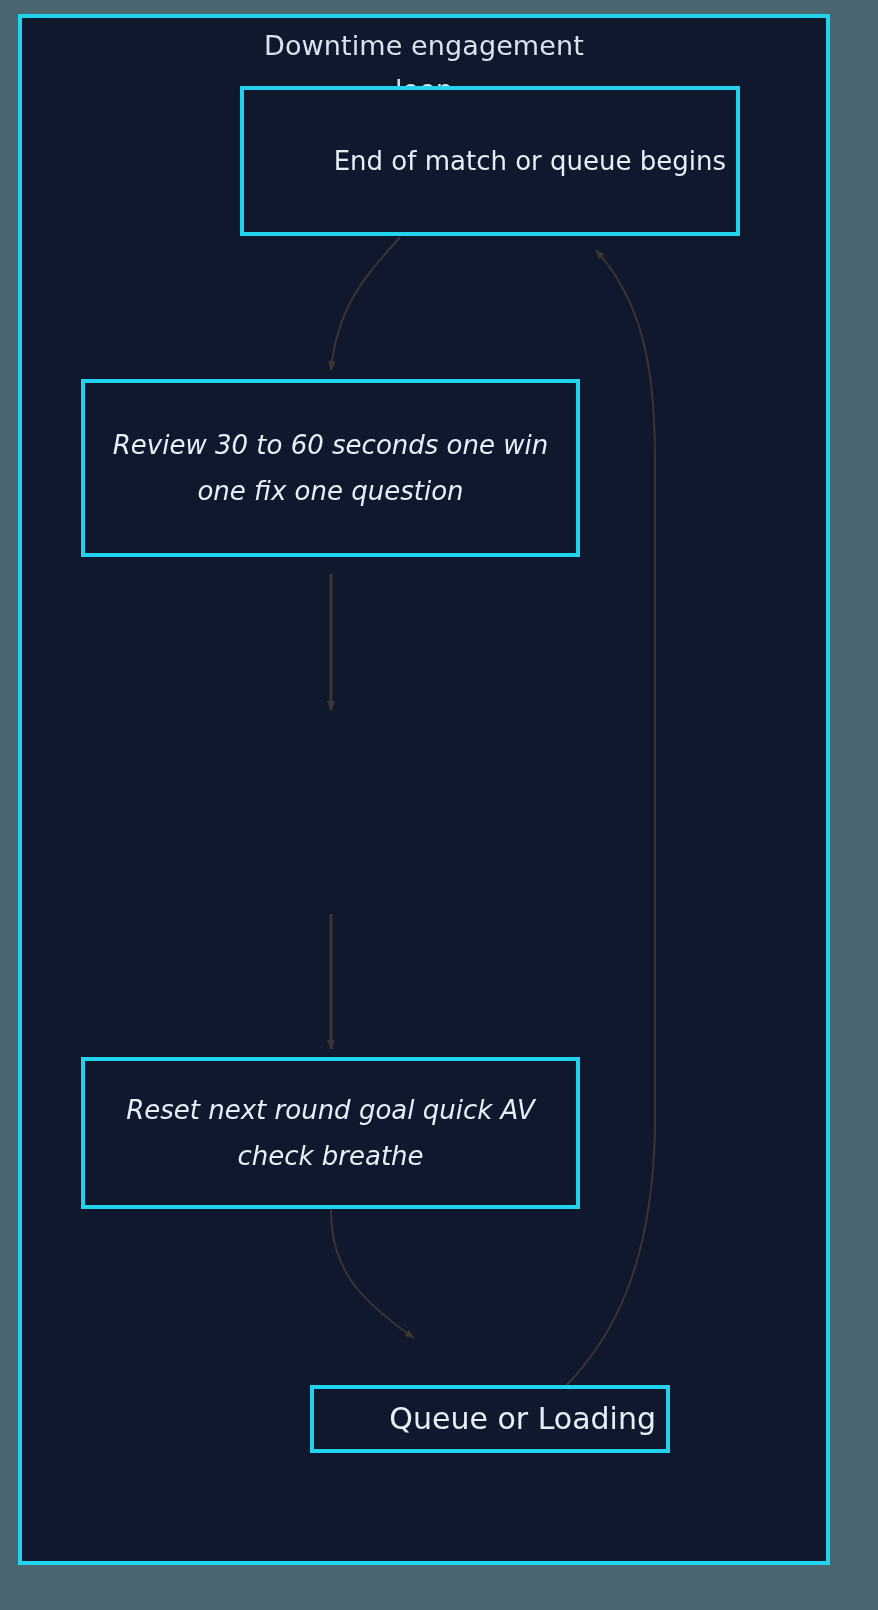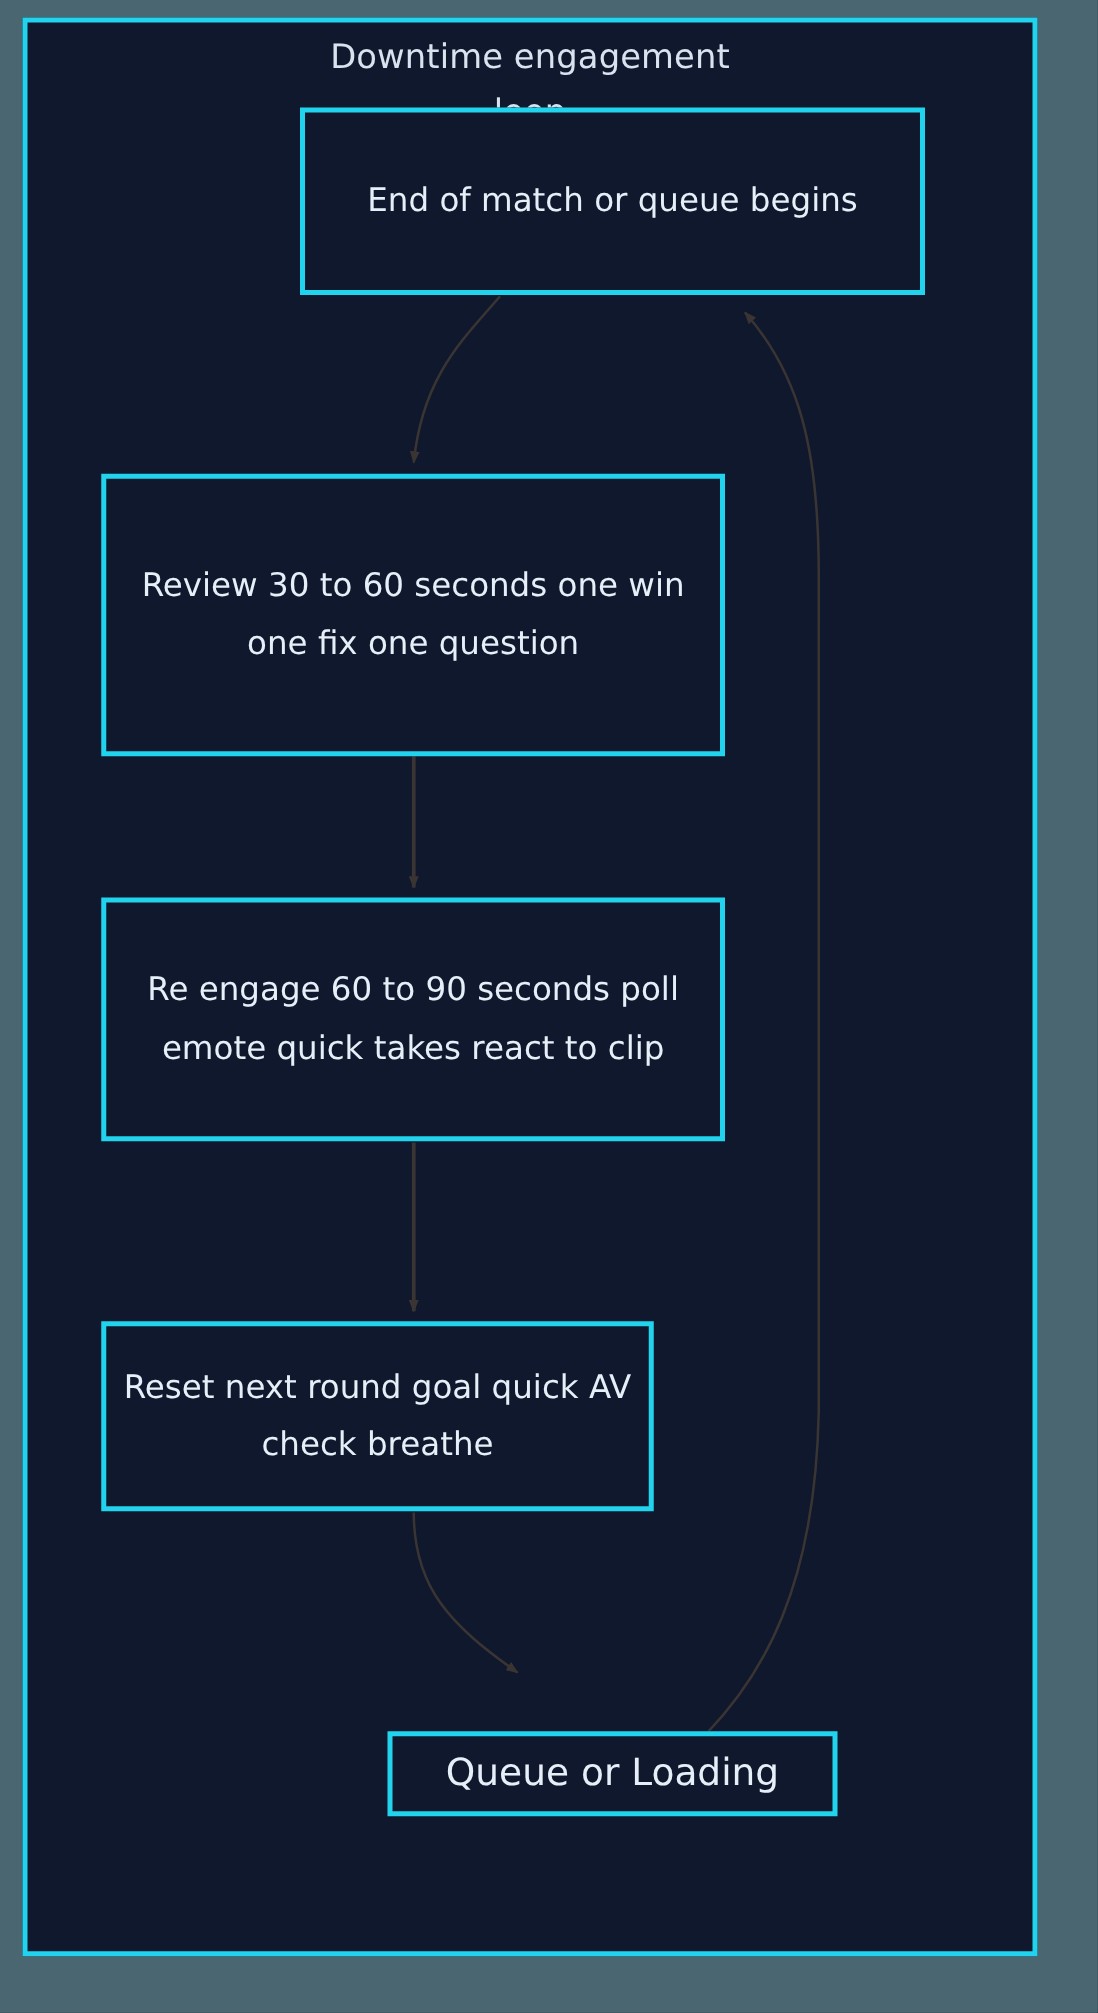--- a/index.html
+++ b/index.html
@@ -57,35 +57,35 @@
     z-index: 2;
   }
   
   .node {
     position: absolute;
     box-sizing: border-box;
     background: #0f182c;
     border: 4px solid #22d3ee;
     display: flex;
     align-items: center;
-    justify-content: center;
+    justify-content: flex-end;
     z-index: 3;
   }
   .node-label {
     color: #e6eef8;
     font-size: 26px;
     line-height: 1.78;
     text-align: center;
     padding: 0 10px;
     white-space: pre-line;
   }
   #node-start   { left: 240px; top: 86px;   width: 500px; height: 150px; }
-  #node-review  { left: 81px;  top: 379px;  width: 499px; height: 226px; }
+  #node-review  { left: 81px;  top: 379px;  width: 499px; height: 178px; font-style: italic; }
   #node-reengage{ left: 81px;  top: 718px;  width: 499px; height: 195px; }
-  #node-reset   { left: 81px;  top: 1057px; width: 442px; height: 152px; }
+  #node-reset   { left: 81px;  top: 1057px; width: 499px; height: 152px; font-style: italic; }
   #node-queue   { left: 310px; top: 1385px; width: 360px; height: 68px; }
   #node-queue .node-label { font-size: 30px; }
 </style>
 </head>
 <body>
 
 <div id="stage">
 
   <div id="diagram-container">
     <div id="diagram-title">Downtime engagement loop</div>
@@ -112,23 +112,20 @@
   </svg>
 
   <div class="node" id="node-start">
     <div class="node-label">End of match or queue begins</div>
   </div>
 
   <div class="node" id="node-review">
     <div class="node-label">Review 30 to 60 seconds one win one fix one question</div>
   </div>
 
-  <div class="node" id="node-reengage">
-    <div class="node-label">Re engage 60 to 90 seconds poll emote quick takes react to clip</div>
-  </div>
 
   <div class="node" id="node-reset">
     <div class="node-label">Reset next round goal quick AV check breathe</div>
   </div>
 
   <div class="node" id="node-queue">
     <div class="node-label">Queue or Loading</div>
   </div>
 
 </div>

